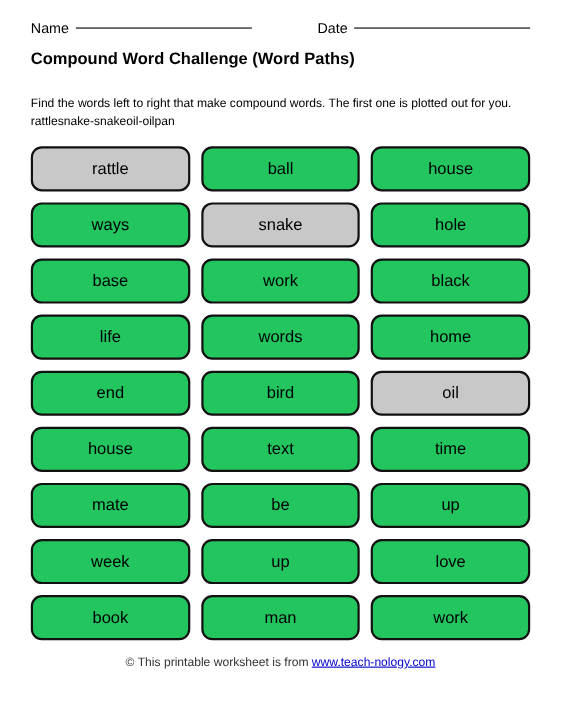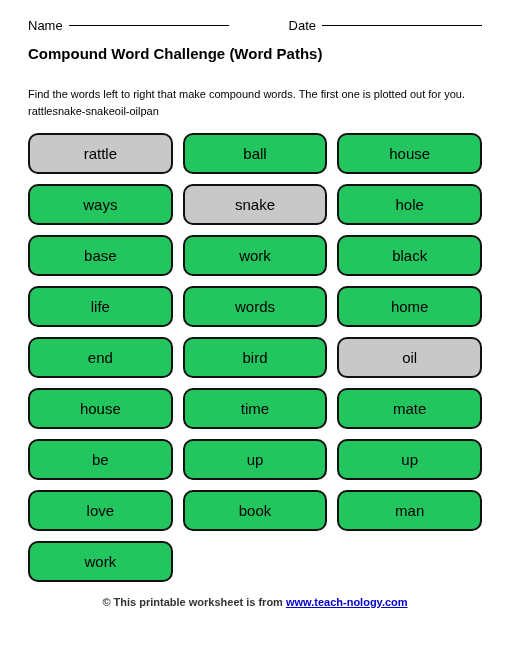--- a/index.html
+++ b/index.html
@@ -58,21 +58,21 @@
       text-align: center;
       font-size: 11px;
       margin-top: 6px;
       color: #333;
     }
     .footer a {
       color: #0000cc;
       text-decoration: underline;
     }
     .footer strong {
-      font-weight: bold;
+      font-weight: normal;
     }
   </style>
 </head>
 <body>
 
 <div class="header-line">
   <div class="header-field">
     <span>Name</span>
     <span class="underline"></span>
   </div>
@@ -95,24 +95,26 @@
     <div class="word-box">base</div>
     <div class="word-box">work</div>
     <div class="word-box">black</div>
     <div class="word-box">life</div>
     <div class="word-box">words</div>
     <div class="word-box">home</div>
     <div class="word-box">end</div>
     <div class="word-box">bird</div>
     <div class="word-box shaded">oil</div>
     <div class="word-box">house</div>
+    <div class="word-box">text</div>
     <div class="word-box">time</div>
     <div class="word-box">mate</div>
     <div class="word-box">be</div>
     <div class="word-box">up</div>
+    <div class="word-box">week</div>
     <div class="word-box">up</div>
     <div class="word-box">love</div>
     <div class="word-box">book</div>
     <div class="word-box">man</div>
     <div class="word-box">work</div>
   </div>
 
 <div class="footer">
   <strong><span>© This printable worksheet is from </span><a href="#"><span>www.teach-nology.com</span></a></strong>
 </div>

